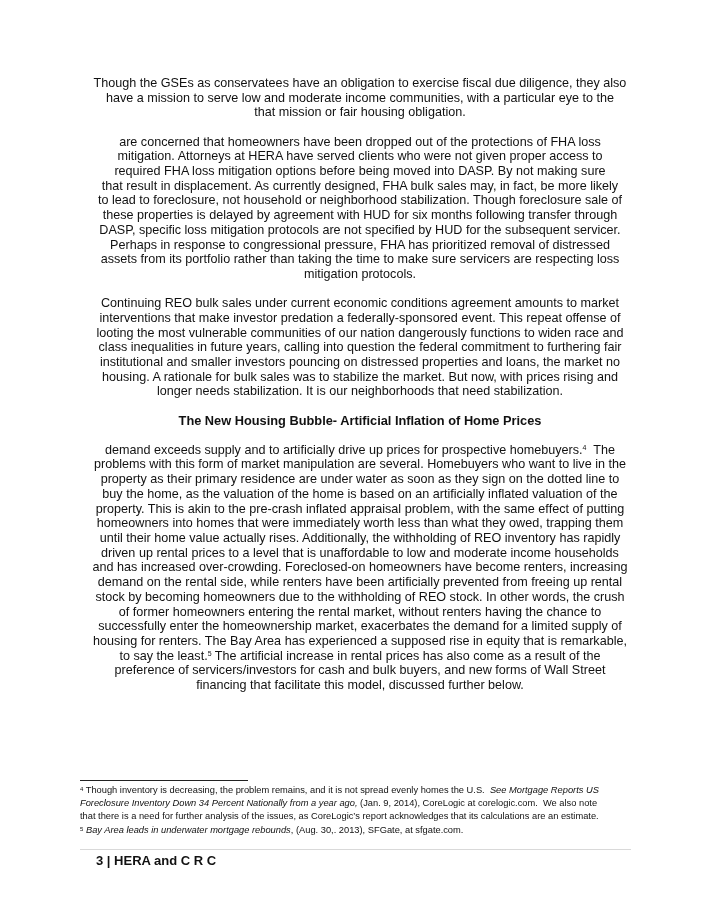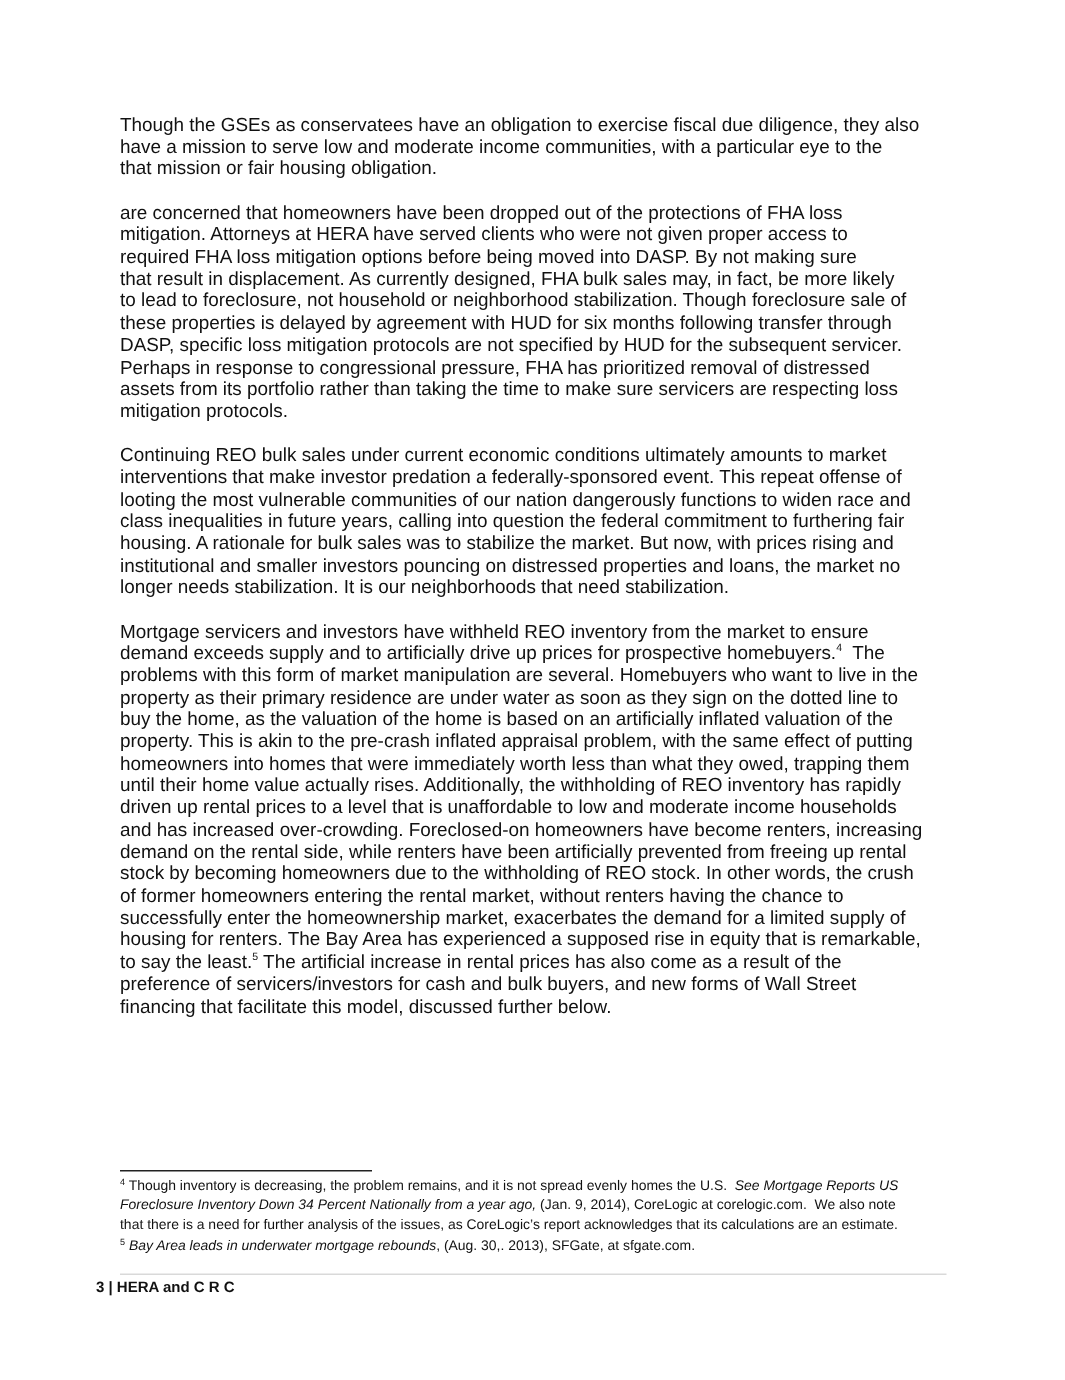--- a/index.html
+++ b/index.html
@@ -1,37 +1,37 @@
 <!DOCTYPE html>
 <html><head>
 <meta charset="utf-8">
 <style>
   html, body { margin: 0; padding: 0; background: #ffffff; }
   body { width: 710px; height: 920px; position: relative; overflow: hidden; }
   .page { position: absolute; left: 0; top: 0; width: 710px; height: 920px; background: #fff; }
   .body-text {
     position: absolute; left: 80px; width: 560px;
     font-family: "Liberation Sans", sans-serif;
-    font-size: 12.6px; line-height: 14.7px; color: #111;
+    font-size: 12.6px; line-height: 14.7px; color: #111; text-align: center;
   }
   .body-text p { margin: 0 0 14.5px 0; white-space: normal; }
   .line { display: block; white-space: nowrap; }
   .heading { font-weight: bold; font-size: 12.8px; margin: 0 0 14.5px 0; }
   sup { font-size: 7px; vertical-align: top; position: relative; top: -2px; }
   .fn-rule { position: absolute; left: 80px; top: 780px; width: 168px; height: 1px; background: #222; }
   .footnotes {
     position: absolute; left: 80px; top: 784px; width: 560px;
     font-family: "Liberation Sans", sans-serif; font-size: 9.3px; line-height: 13.2px; color: #111;
   }
   .footnotes .line { white-space: nowrap; }
   .footnotes sup { font-size: 6px; top: -1px; }
   .footer-rule { position: absolute; left: 80px; top: 849px; width: 551px; height: 1px; background: #d9d9d9; }
   .footer {
-    position: absolute; left: 64px; top: 853px;
-    font-family: "Liberation Sans", sans-serif; font-size: 10px; font-weight: bold; color: #111;
+    position: absolute; left: 96px; top: 853px;
+    font-family: "Liberation Sans", sans-serif; font-size: 13px; font-weight: bold; color: #111;
   }
 </style>
 </head>
 <body>
 
 <div class="page">
 
   <div class="body-text" style="top:76px;">
 
     <p>
@@ -47,32 +47,32 @@
       <span class="line">that result in displacement.  As currently designed, FHA bulk sales may, in fact, be more likely</span>
       <span class="line">to lead to foreclosure, not household or neighborhood stabilization. Though foreclosure sale of</span>
       <span class="line">these properties is delayed by agreement with HUD for six months following transfer through</span>
       <span class="line">DASP, specific loss mitigation protocols are not specified by HUD for the subsequent servicer.</span>
       <span class="line">Perhaps in response to congressional pressure, FHA has prioritized removal of distressed</span>
       <span class="line">assets from its portfolio rather than taking the time to make sure servicers are respecting loss</span>
       <span class="line">mitigation protocols.</span>
     </p>
 
     <p>
-      <span class="line">Continuing REO bulk sales under current economic conditions ultimately amounts to market</span>
+      <span class="line">Continuing REO bulk sales under current economic conditions agreement amounts to market</span>
       <span class="line">interventions that make investor predation a federally-sponsored event. This repeat offense of</span>
       <span class="line">looting the most vulnerable communities of our nation dangerously functions to widen race and</span>
       <span class="line">class inequalities in future years, calling into question the federal commitment to furthering fair</span>
+      <span class="line">institutional and smaller investors pouncing on distressed properties and loans, the market no</span>
       <span class="line">housing.  A rationale for bulk sales was to stabilize the market. But now, with prices rising and</span>
-      <span class="line">institutional and smaller investors pouncing on distressed properties and loans, the market no</span>
       <span class="line">longer needs stabilization. It is our neighborhoods that need stabilization.</span>
     </p>
 
+    <div class="heading">The New Housing Bubble- Artificial Inflation of Home Prices</div>
 
     <p>
-      <span class="line">Mortgage servicers and investors have withheld REO inventory from the market to ensure</span>
       <span class="line"><span>demand exceeds supply and to artificially drive up prices for prospective homebuyers.</span><sup>4</sup><span style="white-space:pre;">  The</span></span>
       <span class="line">problems with this form of market manipulation are several. Homebuyers who want to live in the</span>
       <span class="line">property as their primary residence are under water as soon as they sign on the dotted line to</span>
       <span class="line">buy the home, as the valuation of the home is based on an artificially inflated valuation of the</span>
       <span class="line">property. This is akin to the pre-crash inflated appraisal problem, with the same effect of putting</span>
       <span class="line">homeowners into homes that were immediately worth less than what they owed, trapping them</span>
       <span class="line">until their home value actually rises. Additionally, the withholding of REO inventory has rapidly</span>
       <span class="line">driven up rental prices to a level that is unaffordable to low and moderate income households</span>
       <span class="line">and has increased over-crowding. Foreclosed-on homeowners have become renters, increasing</span>
       <span class="line">demand on the rental side, while renters have been artificially prevented from freeing up rental</span>

